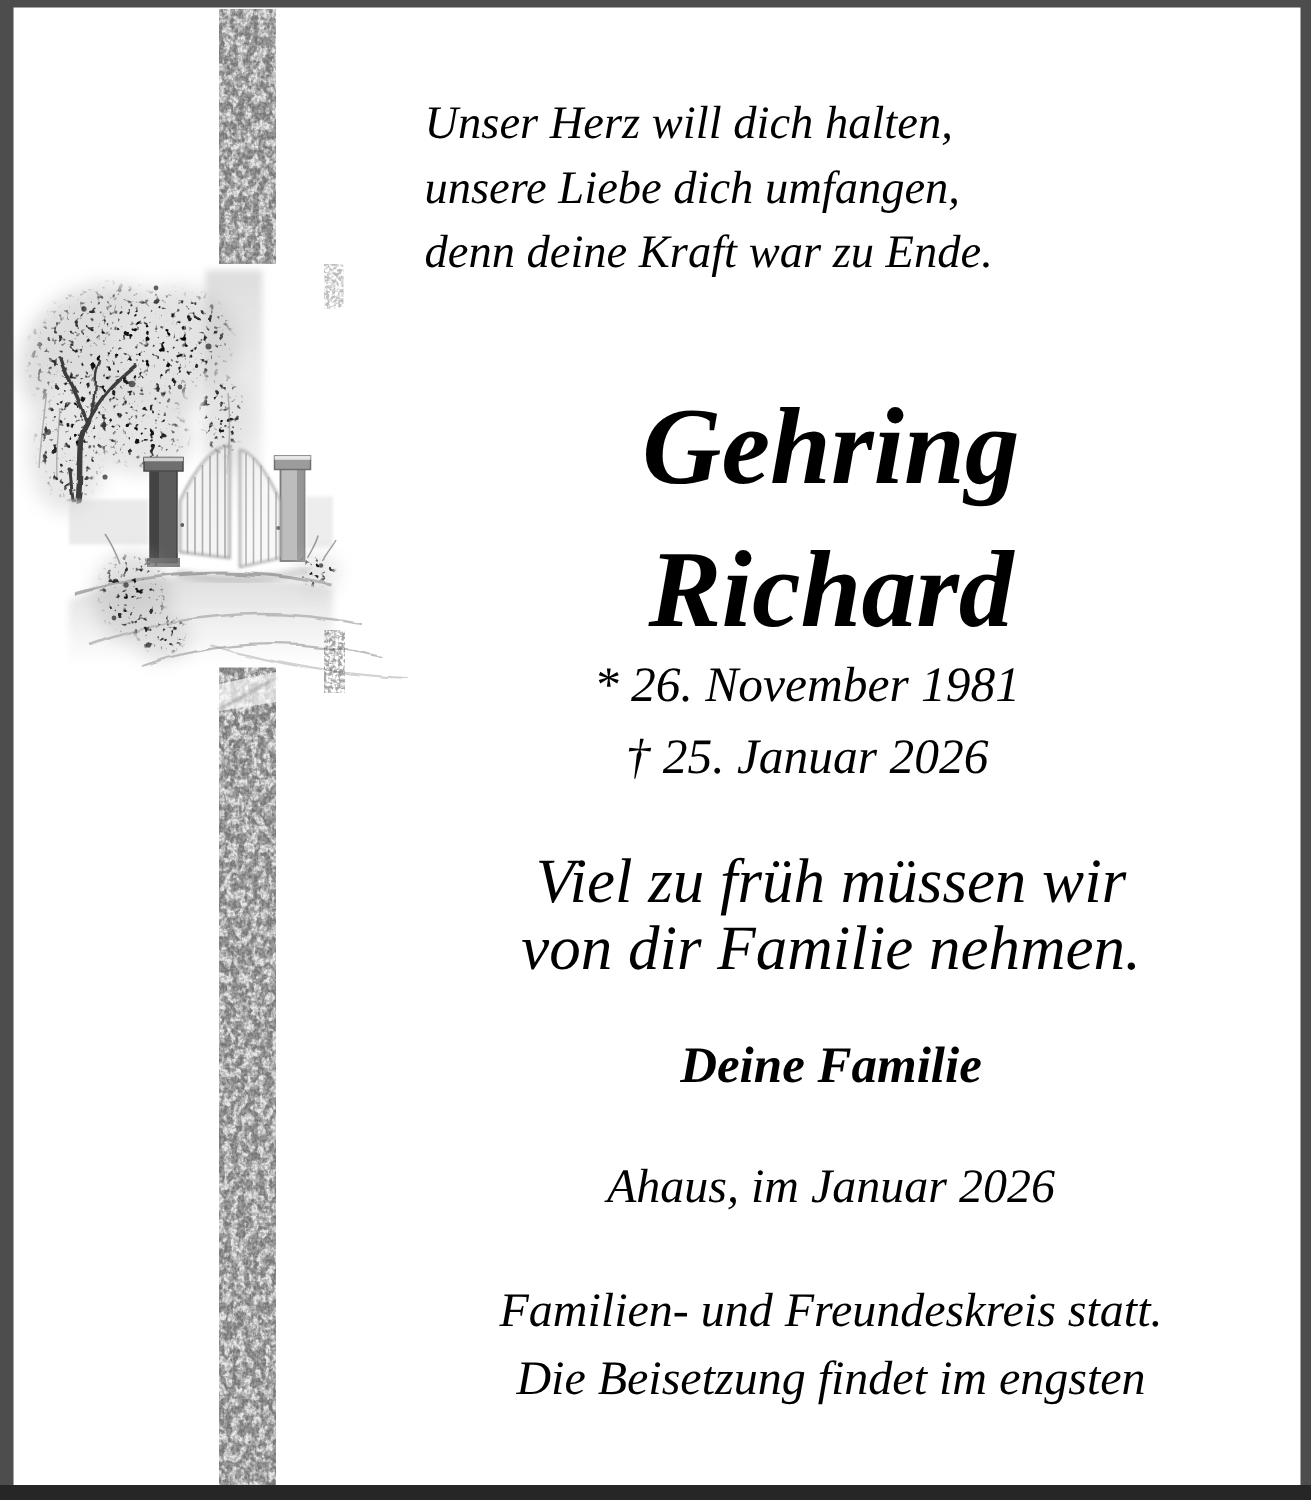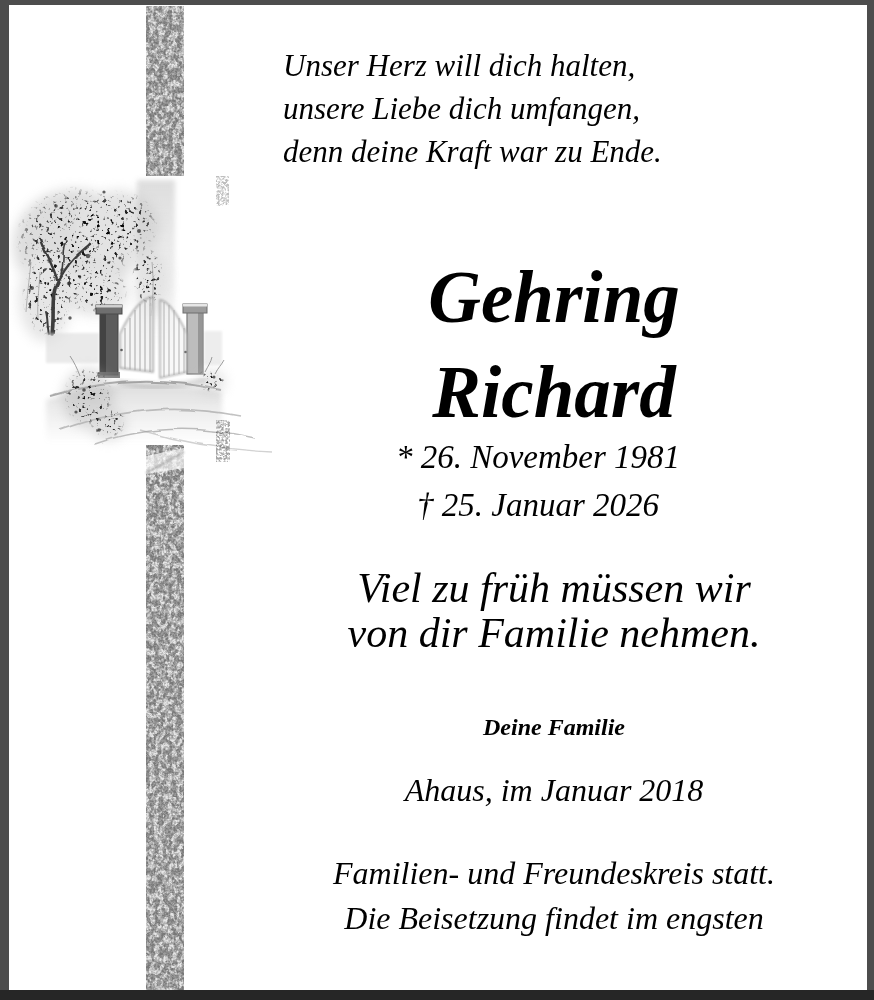--- a/index.html
+++ b/index.html
@@ -14,38 +14,38 @@
   }
   .frame-top{position:absolute;left:0;top:0;width:874px;height:5px;background:#4d4d4d;z-index:30;}
   .frame-left{position:absolute;left:0;top:0;width:9px;height:1000px;background:#4d4d4d;z-index:30;}
   .frame-right{position:absolute;right:0;top:0;width:7px;height:1000px;background:#4d4d4d;z-index:30;}
   .frame-bottom{position:absolute;left:0;bottom:0;width:874px;height:10px;background:#262626;z-index:30;}
 
   .artwork{position:absolute;left:0;top:0;width:300px;height:1000px;z-index:5;}
 
   .txt{position:absolute;z-index:10;}
   .verse{
-    left:283px;top:44px;width:560px;
+    left:283px;top:60px;width:560px;
     font-style:italic;font-size:31px;line-height:43px;text-align:left;
   }
   .name{
     left:278px;top:250px;width:552px;
     font-style:italic;font-weight:bold;font-size:73px;line-height:95px;text-align:center;
   }
   .dates{
     left:262px;top:433px;width:552px;
     font-style:italic;font-size:33px;line-height:48px;text-align:center;
   }
   .farewell{
     left:278px;top:566px;width:552px;
     font-style:italic;font-size:42px;line-height:45px;text-align:center;
   }
   .mourners{
     left:278px;top:690px;width:552px;
-    font-style:italic;font-weight:bold;font-size:24px;line-height:42px;text-align:center;margin-top:16px;
+    font-style:italic;font-weight:bold;font-size:34px;line-height:42px;text-align:center;
   }
   .place{
     left:278px;top:769px;width:552px;
     font-style:italic;font-size:32px;line-height:42px;text-align:center;
   }
   .funeral{
     left:278px;top:851px;width:552px;
     font-style:italic;font-size:32px;line-height:45px;text-align:center;
   }
 </style>
@@ -271,21 +271,21 @@
     <div>† 25. Januar 2026</div>
   </div>
 
   <div class="txt farewell">
     <div>Viel zu früh müssen wir</div>
     <div>von dir Familie nehmen.</div>
   </div>
 
   <div class="txt mourners">Deine Familie</div>
 
-  <div class="txt place">Ahaus, im Januar 2018</div>
+  <div class="txt place">Ahaus, im Januar 2026</div>
 
   <div class="txt funeral">
     <div>Familien- und Freundeskreis statt.</div>
     <div>Die Beisetzung findet im engsten</div>
   </div>
 
   <div class="frame-top"></div>
   <div class="frame-left"></div>
   <div class="frame-right"></div>
   <div class="frame-bottom"></div>

